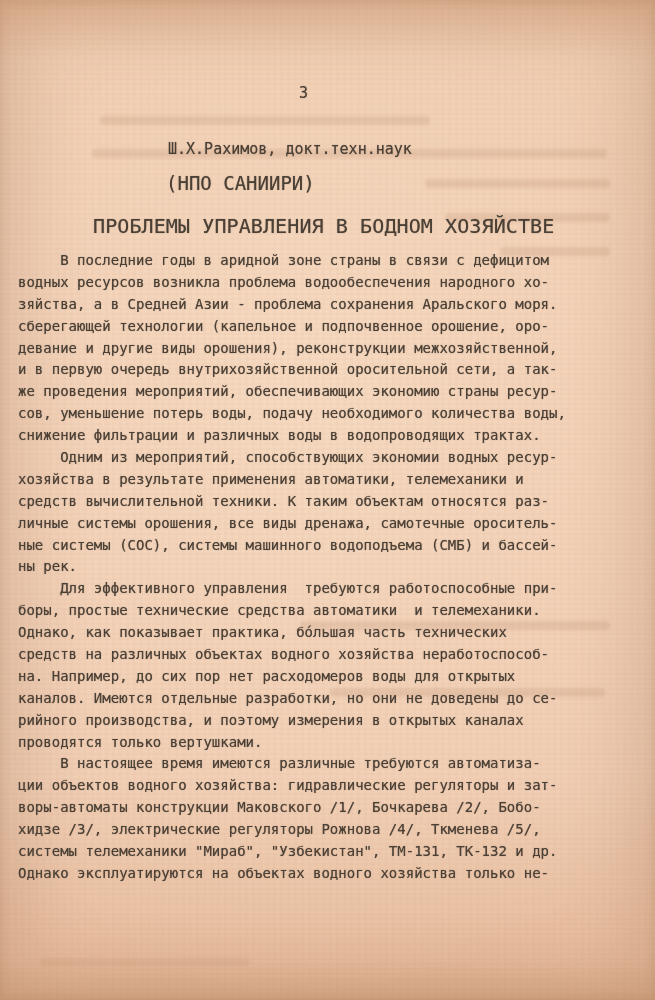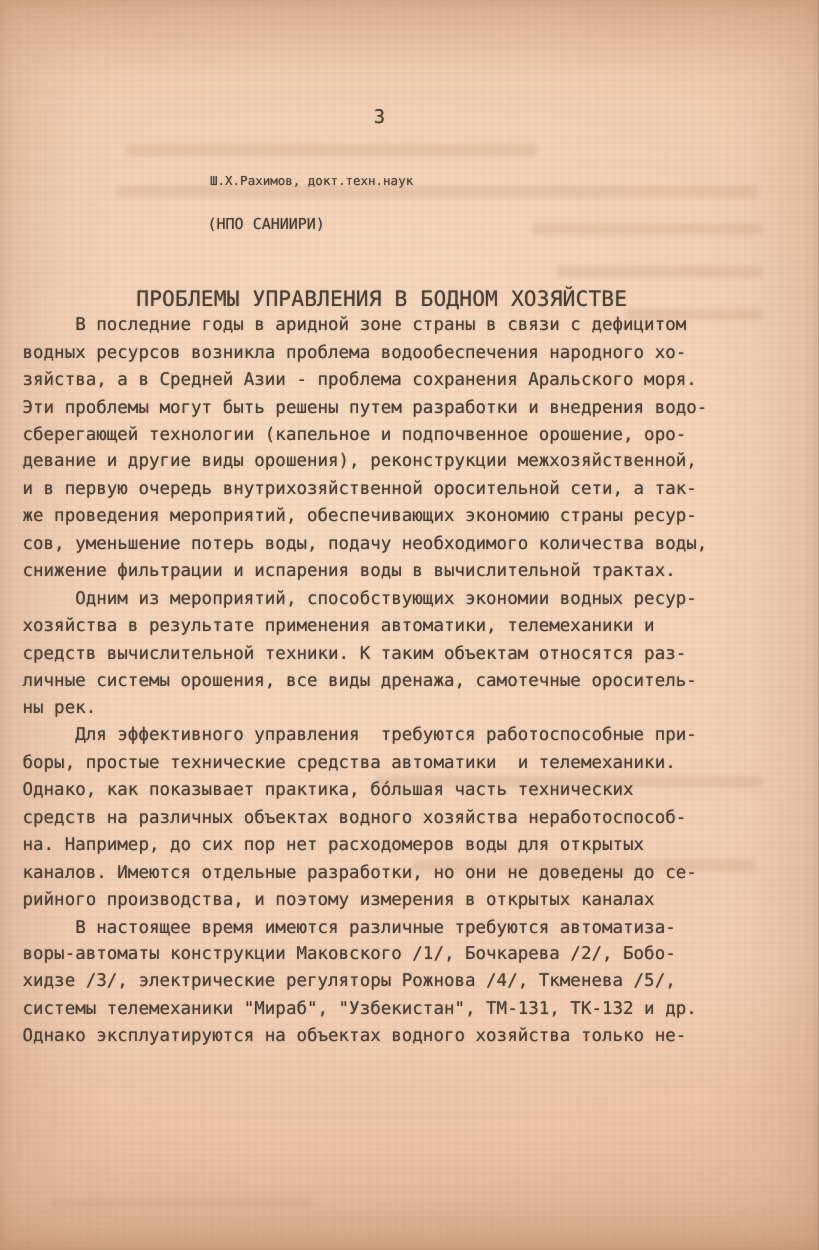--- a/index.html
+++ b/index.html
@@ -37,33 +37,33 @@
     text-shadow: 0 0 1px rgba(74, 60, 48, 0.65);
   }
   .page-number {
     top: 84px;
     left: 299px;
     font-size: 15px;
   }
   .author-line {
     top: 140px;
     left: 168px;
-    font-size: 10px;
+    font-size: 15px;
   }
   .affiliation-line {
     top: 172px;
     left: 166px;
-    font-size: 12px;
+    font-size: 19px;
   }
   .doc-title {
     top: 214px;
     left: 93px;
-    font-size: 17px;
+    font-size: 20px;
     font-weight: normal;
-    margin: 16px;
+    margin: 0;
     letter-spacing: 0.1px;
   }
   .doc-body {
     position: absolute;
     top: 250px;
     left: 18px;
     width: 620px;
   }
   .paragraph {
     margin: 0;
@@ -114,46 +114,48 @@
 
   <div class="txt affiliation-line">(НПО САНИИРИ)</div>
 
   <h1 class="txt doc-title">ПРОБЛЕМЫ УПРАВЛЕНИЯ В БОДНОМ ХОЗЯЙСТВЕ</h1>
 
   <div class="doc-body">
       <div class="paragraph">
         <div class="line">     В последние годы в аридной зоне страны в связи с дефицитом</div>
         <div class="line">водных ресурсов возникла проблема водообеспечения народного хо-</div>
         <div class="line">зяйства, а в Средней Азии - проблема сохранения Аральского моря.</div>
-        <div class="line">Эти проблемы могут быть решены путем разработки и внедрения водо-</div>
         <div class="line">сберегающей технологии (капельное и подпочвенное орошение, оро-</div>
         <div class="line">девание и другие виды орошения), реконструкции межхозяйственной,</div>
         <div class="line">и в первую очередь внутрихозяйственной оросительной сети, а так-</div>
         <div class="line">же проведения мероприятий, обеспечивающих экономию страны ресур-</div>
         <div class="line">сов, уменьшение потерь воды, подачу необходимого количества воды,</div>
-        <div class="line">снижение фильтрации и испарения воды в вычислительной трактах.</div>
+        <div class="line">снижение фильтрации и различных воды в водопроводящих трактах.</div>
       </div>
       <div class="paragraph">
         <div class="line">     Одним из мероприятий, способствующих экономии водных ресур-</div>
         <div class="line">хозяйства в результате применения автоматики, телемеханики и</div>
         <div class="line">средств вычислительной техники. К таким объектам относятся раз-</div>
         <div class="line">личные системы орошения, все виды дренажа, самотечные ороситель-</div>
+        <div class="line">ные системы (СОС), системы машинного водоподъема (СМБ) и бассей-</div>
         <div class="line">ны рек.</div>
       </div>
       <div class="paragraph">
         <div class="line">     Для эффективного управления  требуются работоспособные при-</div>
         <div class="line">боры, простые технические средства автоматики  и телемеханики.</div>
         <div class="line">Однако, как показывает практика, бо́льшая часть технических</div>
         <div class="line">средств на различных объектах водного хозяйства неработоспособ-</div>
         <div class="line">на. Например, до сих пор нет расходомеров воды для открытых</div>
         <div class="line">каналов. Имеются отдельные разработки, но они не доведены до се-</div>
         <div class="line">рийного производства, и поэтому измерения в открытых каналах</div>
+        <div class="line">проводятся только вертушками.</div>
       </div>
       <div class="paragraph">
         <div class="line">     В настоящее время имеются различные требуются автоматиза-</div>
+        <div class="line">ции объектов водного хозяйства: гидравлические регуляторы и зат-</div>
         <div class="line">воры-автоматы конструкции Маковского /1/, Бочкарева /2/, Бобо-</div>
         <div class="line">хидзе /3/, электрические регуляторы Рожнова /4/, Ткменева /5/,</div>
         <div class="line">системы телемеханики "Мираб", "Узбекистан", ТМ-131, ТК-132 и др.</div>
         <div class="line">Однако эксплуатируются на объектах водного хозяйства только не-</div>
       </div>
     </div>
 
 </div>
 
 </body></html>

